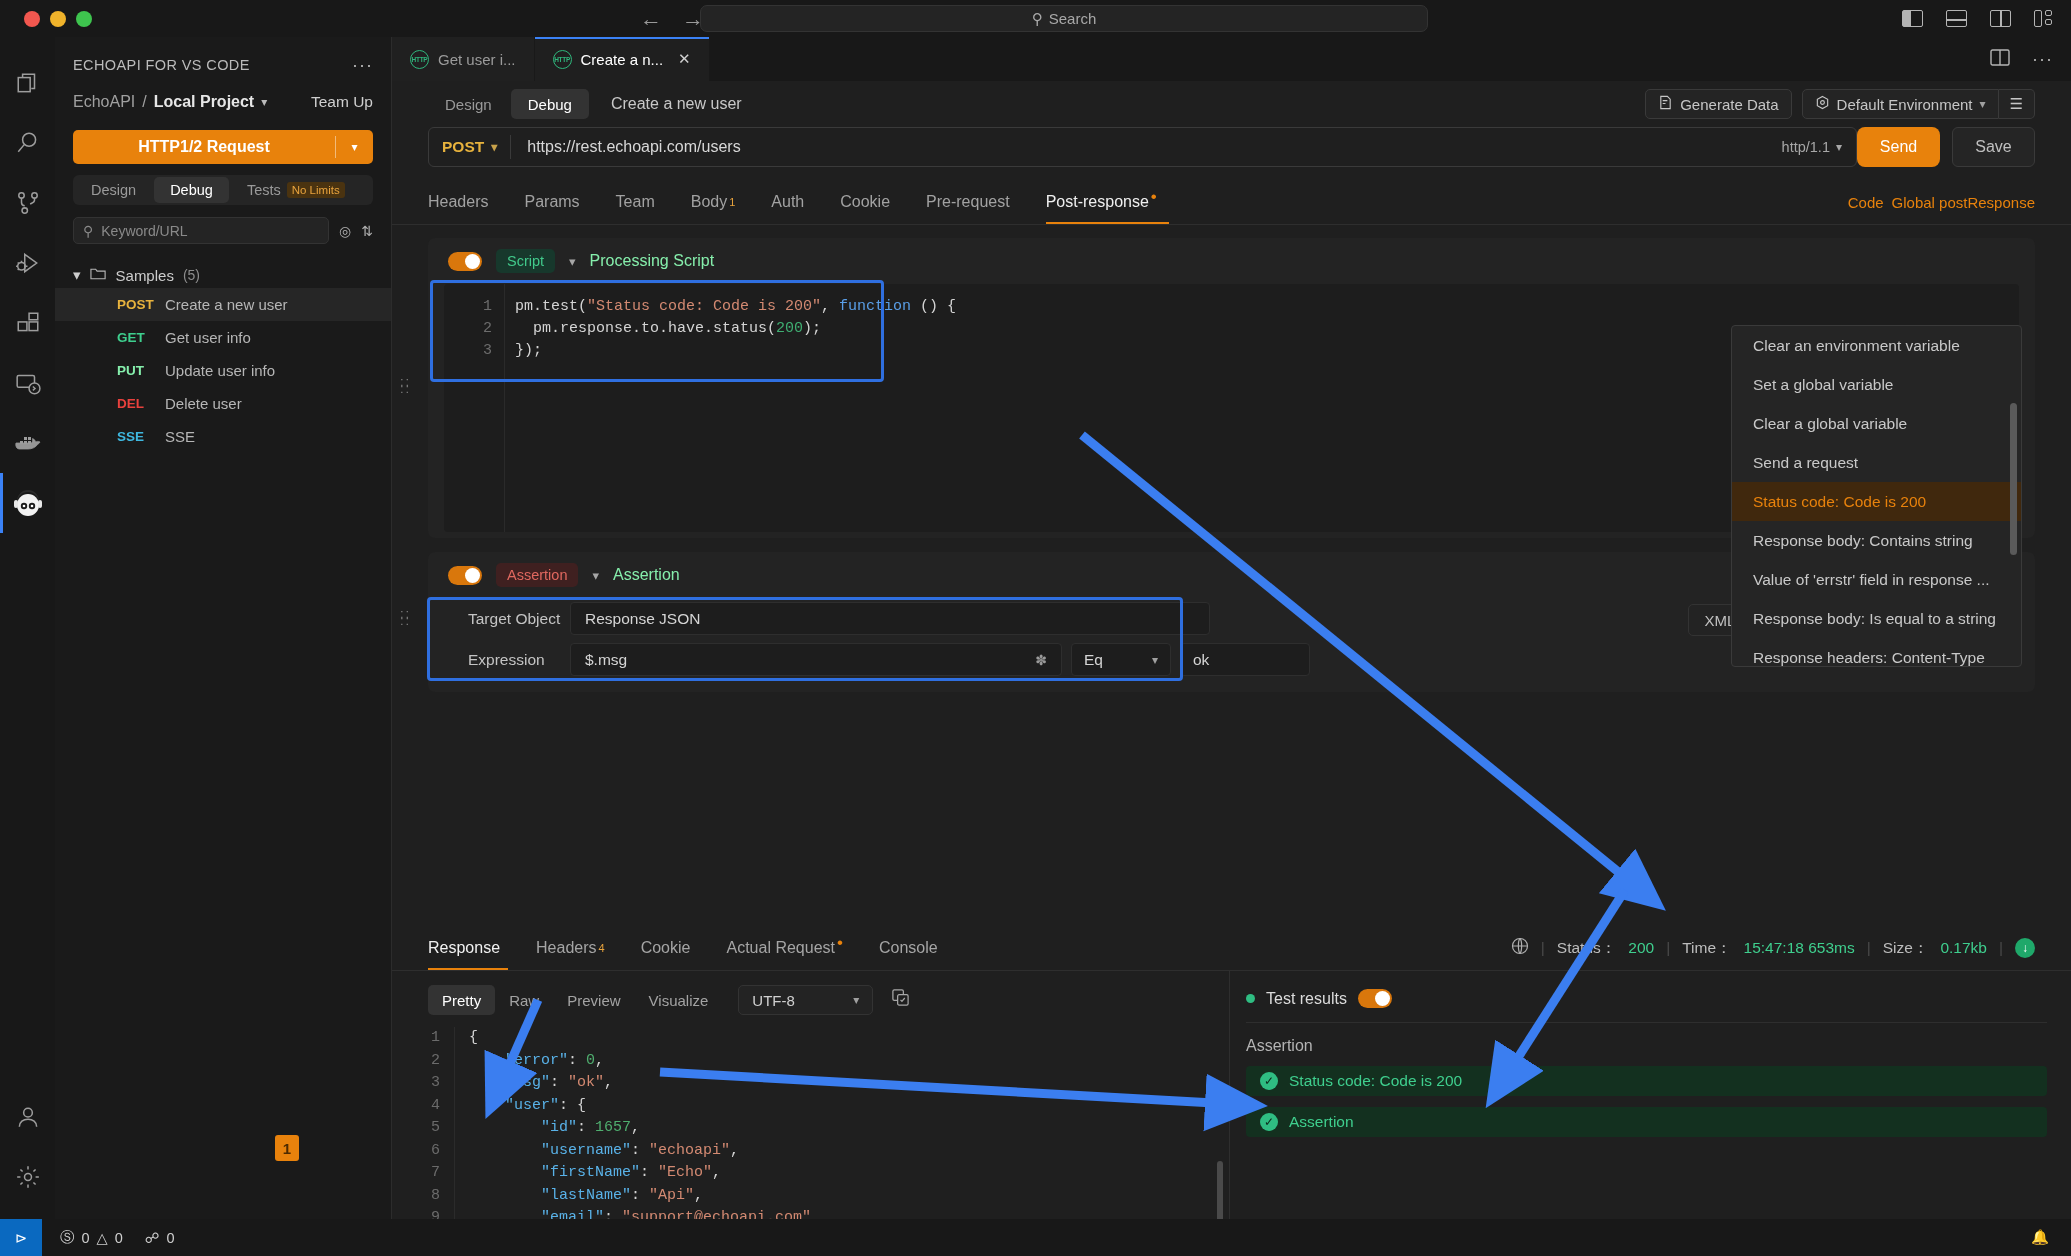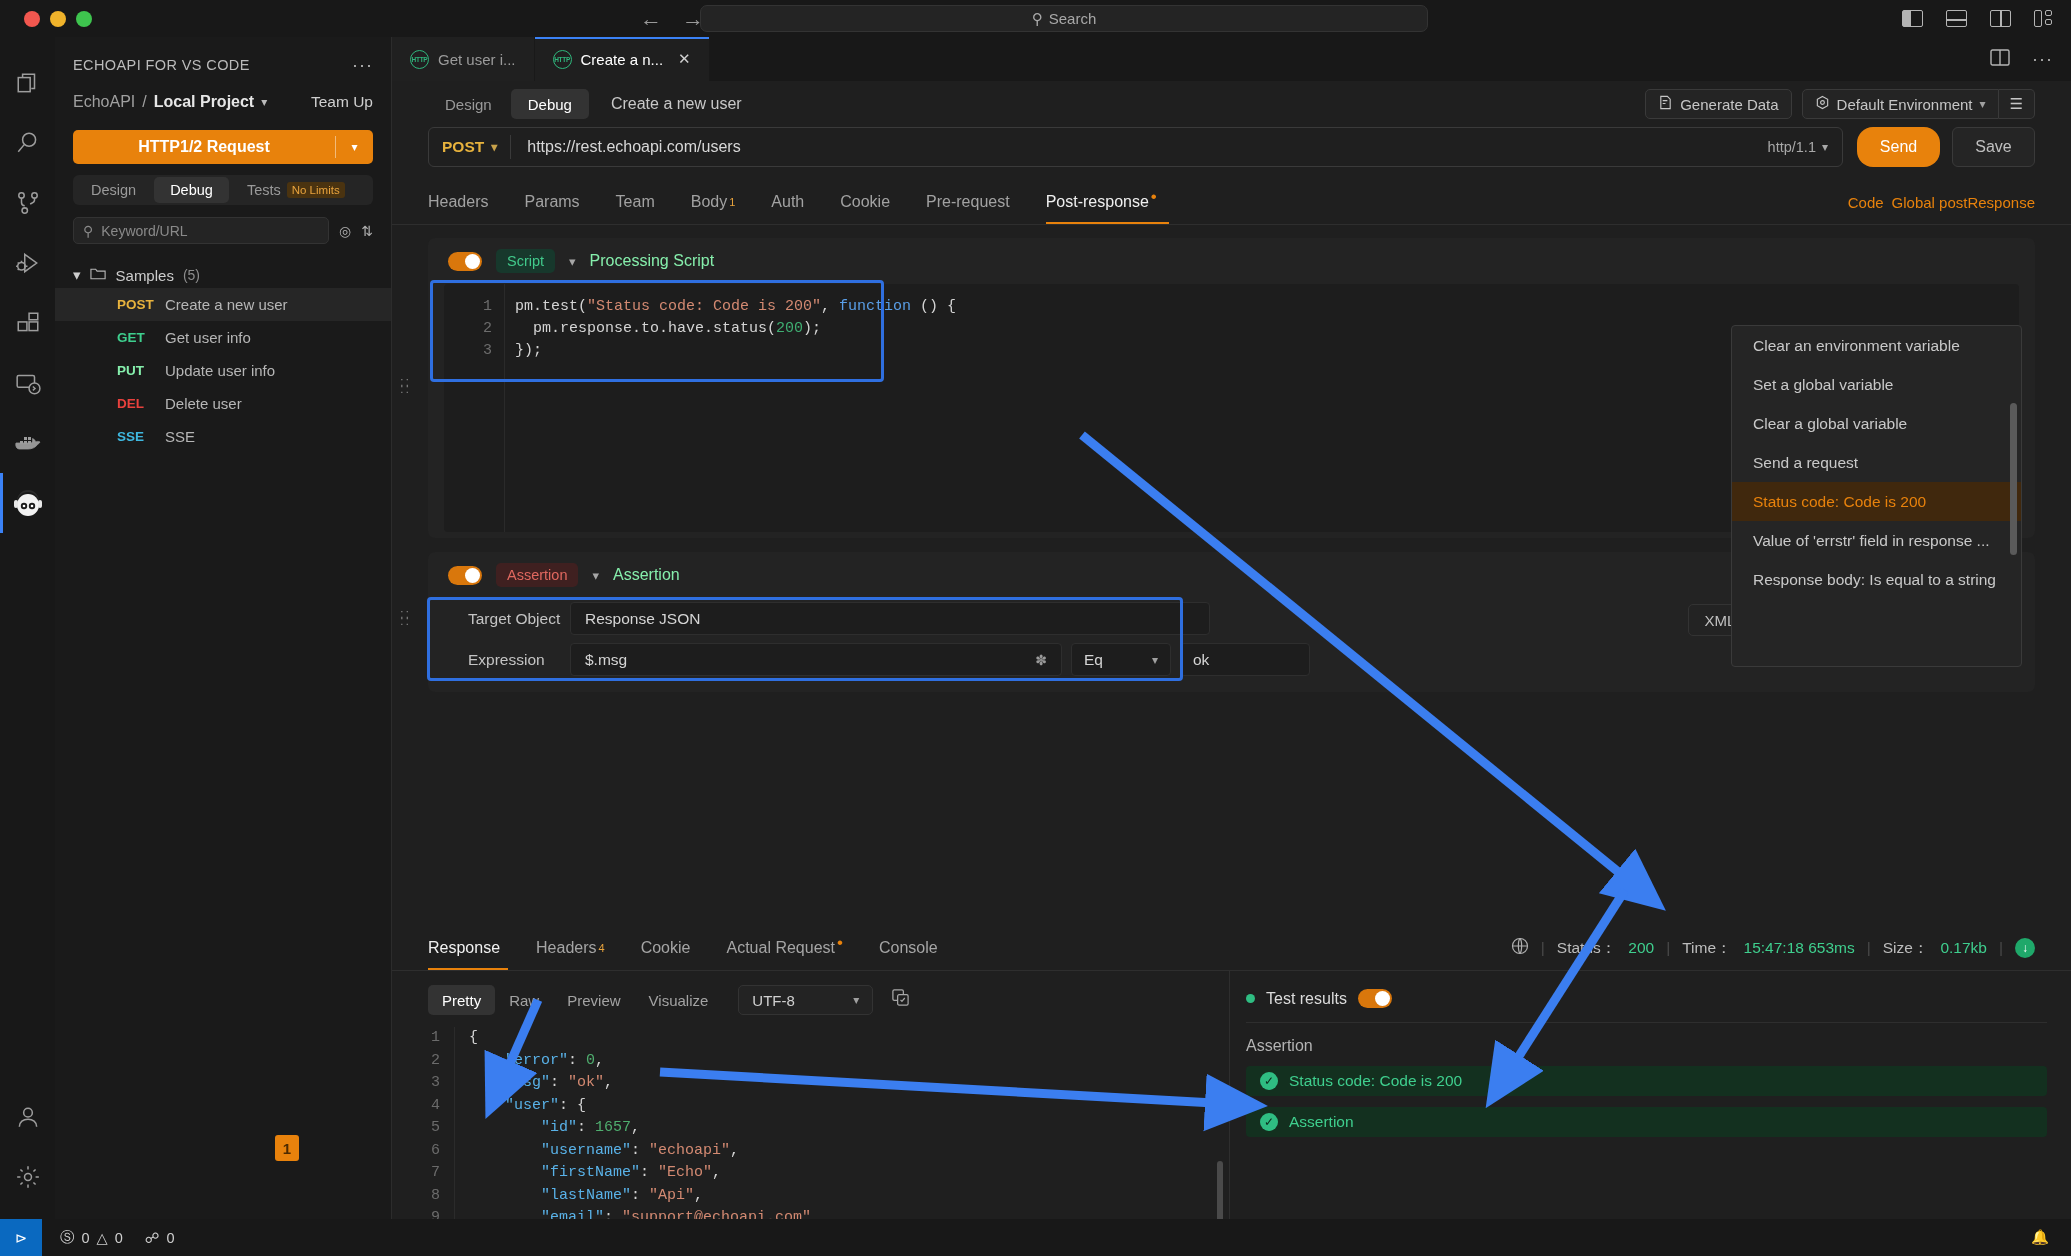--- a/index.html
+++ b/index.html
@@ -160,21 +160,21 @@
     height: 40px; border: 1px solid #3a3a3a; border-radius: 6px; display: flex; align-items: center;
     background: #1f1f1f;
   }
   .urlbar .method { display: flex; align-items: center; gap: 7px; padding: 0 13px;
     color: #e8b33d; font-size: 15.5px; font-weight: bold; }
   .urlbar .vsep { width: 1px; height: 24px; background: #3a3a3a; }
   .urlbar .url { flex: 1; padding: 0 16px; font-size: 16px; color: #d8d8d8; }
   .urlbar .proto { display: flex; align-items: center; gap: 6px; padding-right: 14px;
     color: #a8a8a8; font-size: 14.5px; text-align: right; }
   .send-btn {
-    width: 83px; height: 40px; background: #e8820c; border-radius: 16px; margin-left: 14px;
+    width: 83px; height: 40px; background: #e8820c; border-radius: 8px; 
     display: flex; align-items: center; justify-content: center; color: #fff; font-size: 16px;
   }
   .save-btn {
     width: 83px; height: 40px; background: #252525; border: 1px solid #3a3a3a; border-radius: 6px;
     margin-left: 12px; display: flex; align-items: center; justify-content: center;
     color: #c0c0c0; font-size: 16px;
   }
   .urlrow { display: flex; align-items: center; padding: 0 36px; }
   .urlrow .urlbar { flex: 1; }
 
@@ -781,22 +781,24 @@
       </div>
     </div>
   </div>
 
   <div class="dropdown" id="dropdown-list">
       <div class="dd-item">Clear an environment variable</div>
       <div class="dd-item">Set a global variable</div>
       <div class="dd-item">Clear a global variable</div>
       <div class="dd-item">Send a request</div>
       <div class="dd-item sel">Status code: Code is 200</div>
+      <div class="dd-item">Response body: Contains string</div>
       <div class="dd-item">Value of 'errstr' field in response ...</div>
       <div class="dd-item">Response body: Is equal to a string</div>
+      <div class="dd-item">Response headers: Content-Type</div>
       <div class="dd-scroll"></div>
     </div>
 
   <svg class="arrows">
     <defs>
       <marker id="ah" markerWidth="7" markerHeight="7" refX="3" refY="3.2" orient="auto">
         <path d="M0,0 L7,3.2 L0,6.4 z" fill="#3b7ef0"></path>
       </marker>
     </defs>
     <line x1="1082" y1="435" x2="1638" y2="888" stroke="#3b7ef0" stroke-width="9" marker-end="url(#ah)"></line>

